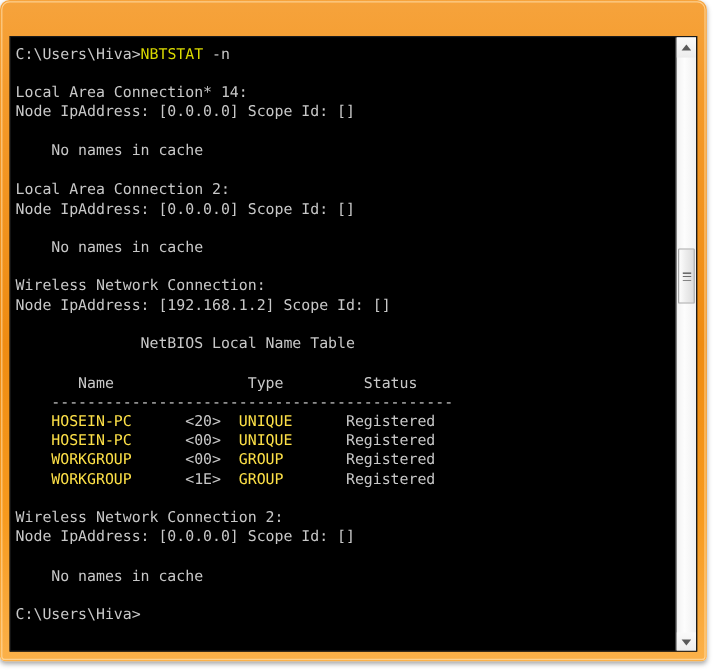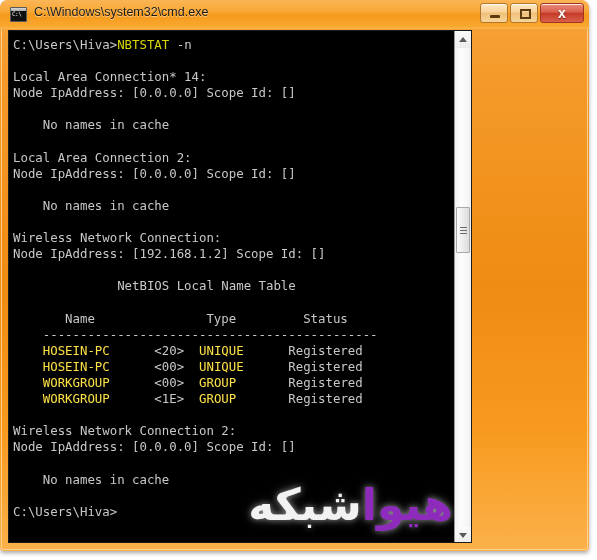--- a/index.html
+++ b/index.html
@@ -143,21 +143,21 @@
     line-height: 19px;
     text-align: center;
     text-shadow: 0 1px 1px rgba(0,0,0,0.5);
   }
 
   
   .console {
     position: absolute;
     left: 8px;
     top: 30px;
-    width: 464px;
+    width: 573px;
     height: 513px;
     background: #000000;
     box-sizing: border-box;
     border: 1px solid #1a1a1a;
     overflow: hidden;
   }
   .console-text {
     position: absolute;
     left: 4px;
     top: 6px;
@@ -246,46 +246,24 @@
         transparent 4px, transparent 6px,
         #6b6b6b 6px, #6b6b6b 7px);
   }
 </style>
 </head>
 <body>
 
 <div class="window">
   <div class="window-inner-hl"></div>
 
-  <div class="titlebar">
-    <div class="title-icon">
-      <div class="bar"></div>
-      <div class="glyph">C:\</div>
-    </div>
-    <div class="title-text">C:\Windows\system32\cmd.exe</div>
-
-    <div class="caption-buttons">
-      <div class="cbtn">
-        <div class="min-glyph"></div>
-      </div>
-      <div class="cbtn">
-        <div class="max-glyph"></div>
-      </div>
-      <div class="cbtn close">
-        <div class="close-glyph">x</div>
-      </div>
-    </div>
-  </div>
 
   <div class="console">
     <div class="console-text" id="console-text"><span class="ln"><span class="c-white">C:\Users\Hiva&gt;</span><span class="c-yellow">NBTSTAT</span><span class="c-white"> -n</span></span><span class="ln"><span class="c-white"></span></span><span class="ln"><span class="c-white">Local Area Connection* 14:</span></span><span class="ln"><span class="c-white">Node IpAddress: [0.0.0.0] Scope Id: []</span></span><span class="ln"><span class="c-white"></span></span><span class="ln"><span class="c-white">    No names in cache</span></span><span class="ln"><span class="c-white"></span></span><span class="ln"><span class="c-white">Local Area Connection 2:</span></span><span class="ln"><span class="c-white">Node IpAddress: [0.0.0.0] Scope Id: []</span></span><span class="ln"><span class="c-white"></span></span><span class="ln"><span class="c-white">    No names in cache</span></span><span class="ln"><span class="c-white"></span></span><span class="ln"><span class="c-white">Wireless Network Connection:</span></span><span class="ln"><span class="c-white">Node IpAddress: [192.168.1.2] Scope Id: []</span></span><span class="ln"><span class="c-white"></span></span><span class="ln"><span class="c-white">              NetBIOS Local Name Table</span></span><span class="ln"><span class="c-white"></span></span><span class="ln"><span class="c-white">       Name               Type         Status</span></span><span class="ln"><span class="c-white">    ---------------------------------------------</span></span><span class="ln"><span class="c-white">    </span><span class="c-green">HOSEIN-PC</span><span class="c-white">      &lt;20&gt;  </span><span class="c-green">UNIQUE</span><span class="c-white">      Registered</span></span><span class="ln"><span class="c-white">    </span><span class="c-green">HOSEIN-PC</span><span class="c-white">      &lt;00&gt;  </span><span class="c-green">UNIQUE</span><span class="c-white">      Registered</span></span><span class="ln"><span class="c-white">    </span><span class="c-green">WORKGROUP</span><span class="c-white">      &lt;00&gt;  </span><span class="c-green">GROUP</span><span class="c-white">       Registered</span></span><span class="ln"><span class="c-white">    </span><span class="c-green">WORKGROUP</span><span class="c-white">      &lt;1E&gt;  </span><span class="c-green">GROUP</span><span class="c-white">       Registered</span></span><span class="ln"><span class="c-white"></span></span><span class="ln"><span class="c-white">Wireless Network Connection 2:</span></span><span class="ln"><span class="c-white">Node IpAddress: [0.0.0.0] Scope Id: []</span></span><span class="ln"><span class="c-white"></span></span><span class="ln"><span class="c-white">    No names in cache</span></span><span class="ln"><span class="c-white"></span></span><span class="ln"><span class="c-white">C:\Users\Hiva&gt;</span></span></div>
 
-    <div class="watermark">
-      <span class="wm-purple">هیوا</span><span class="wm-white">شبکه</span>
-    </div>
 
     <div class="scrollbar">
       <div class="sb-arrow up">
         <div class="tri"></div>
       </div>
       <div class="sb-thumb">
         <div class="grip"></div>
       </div>
       <div class="sb-arrow down">
         <div class="tri"></div>

